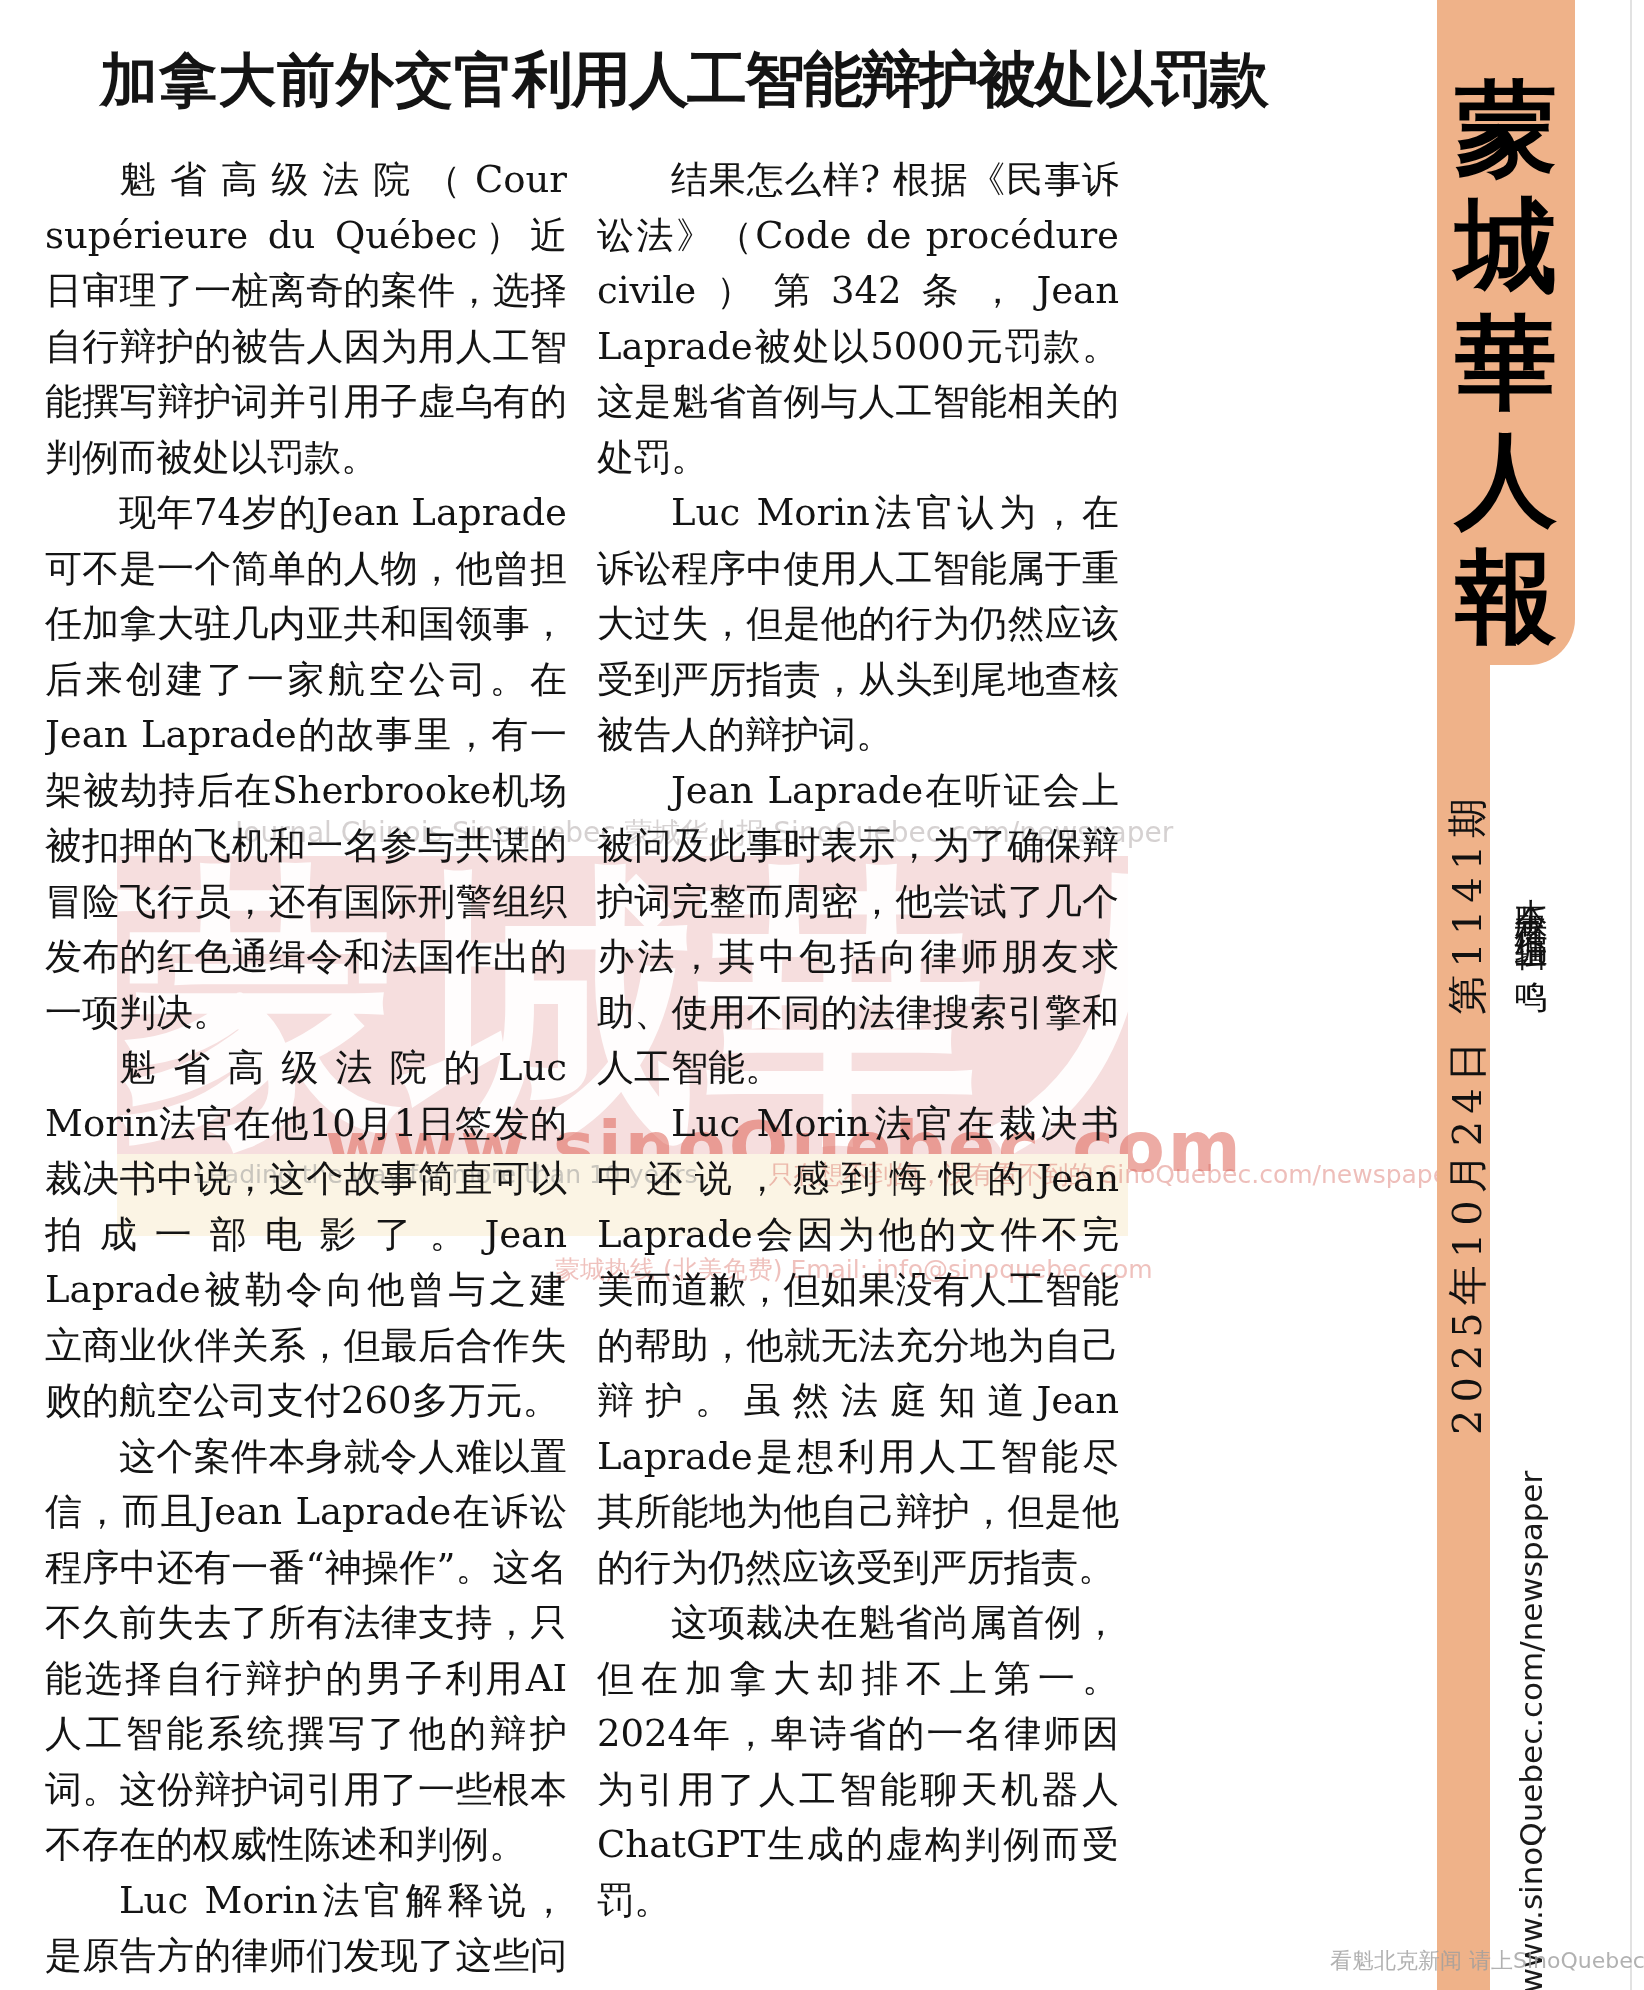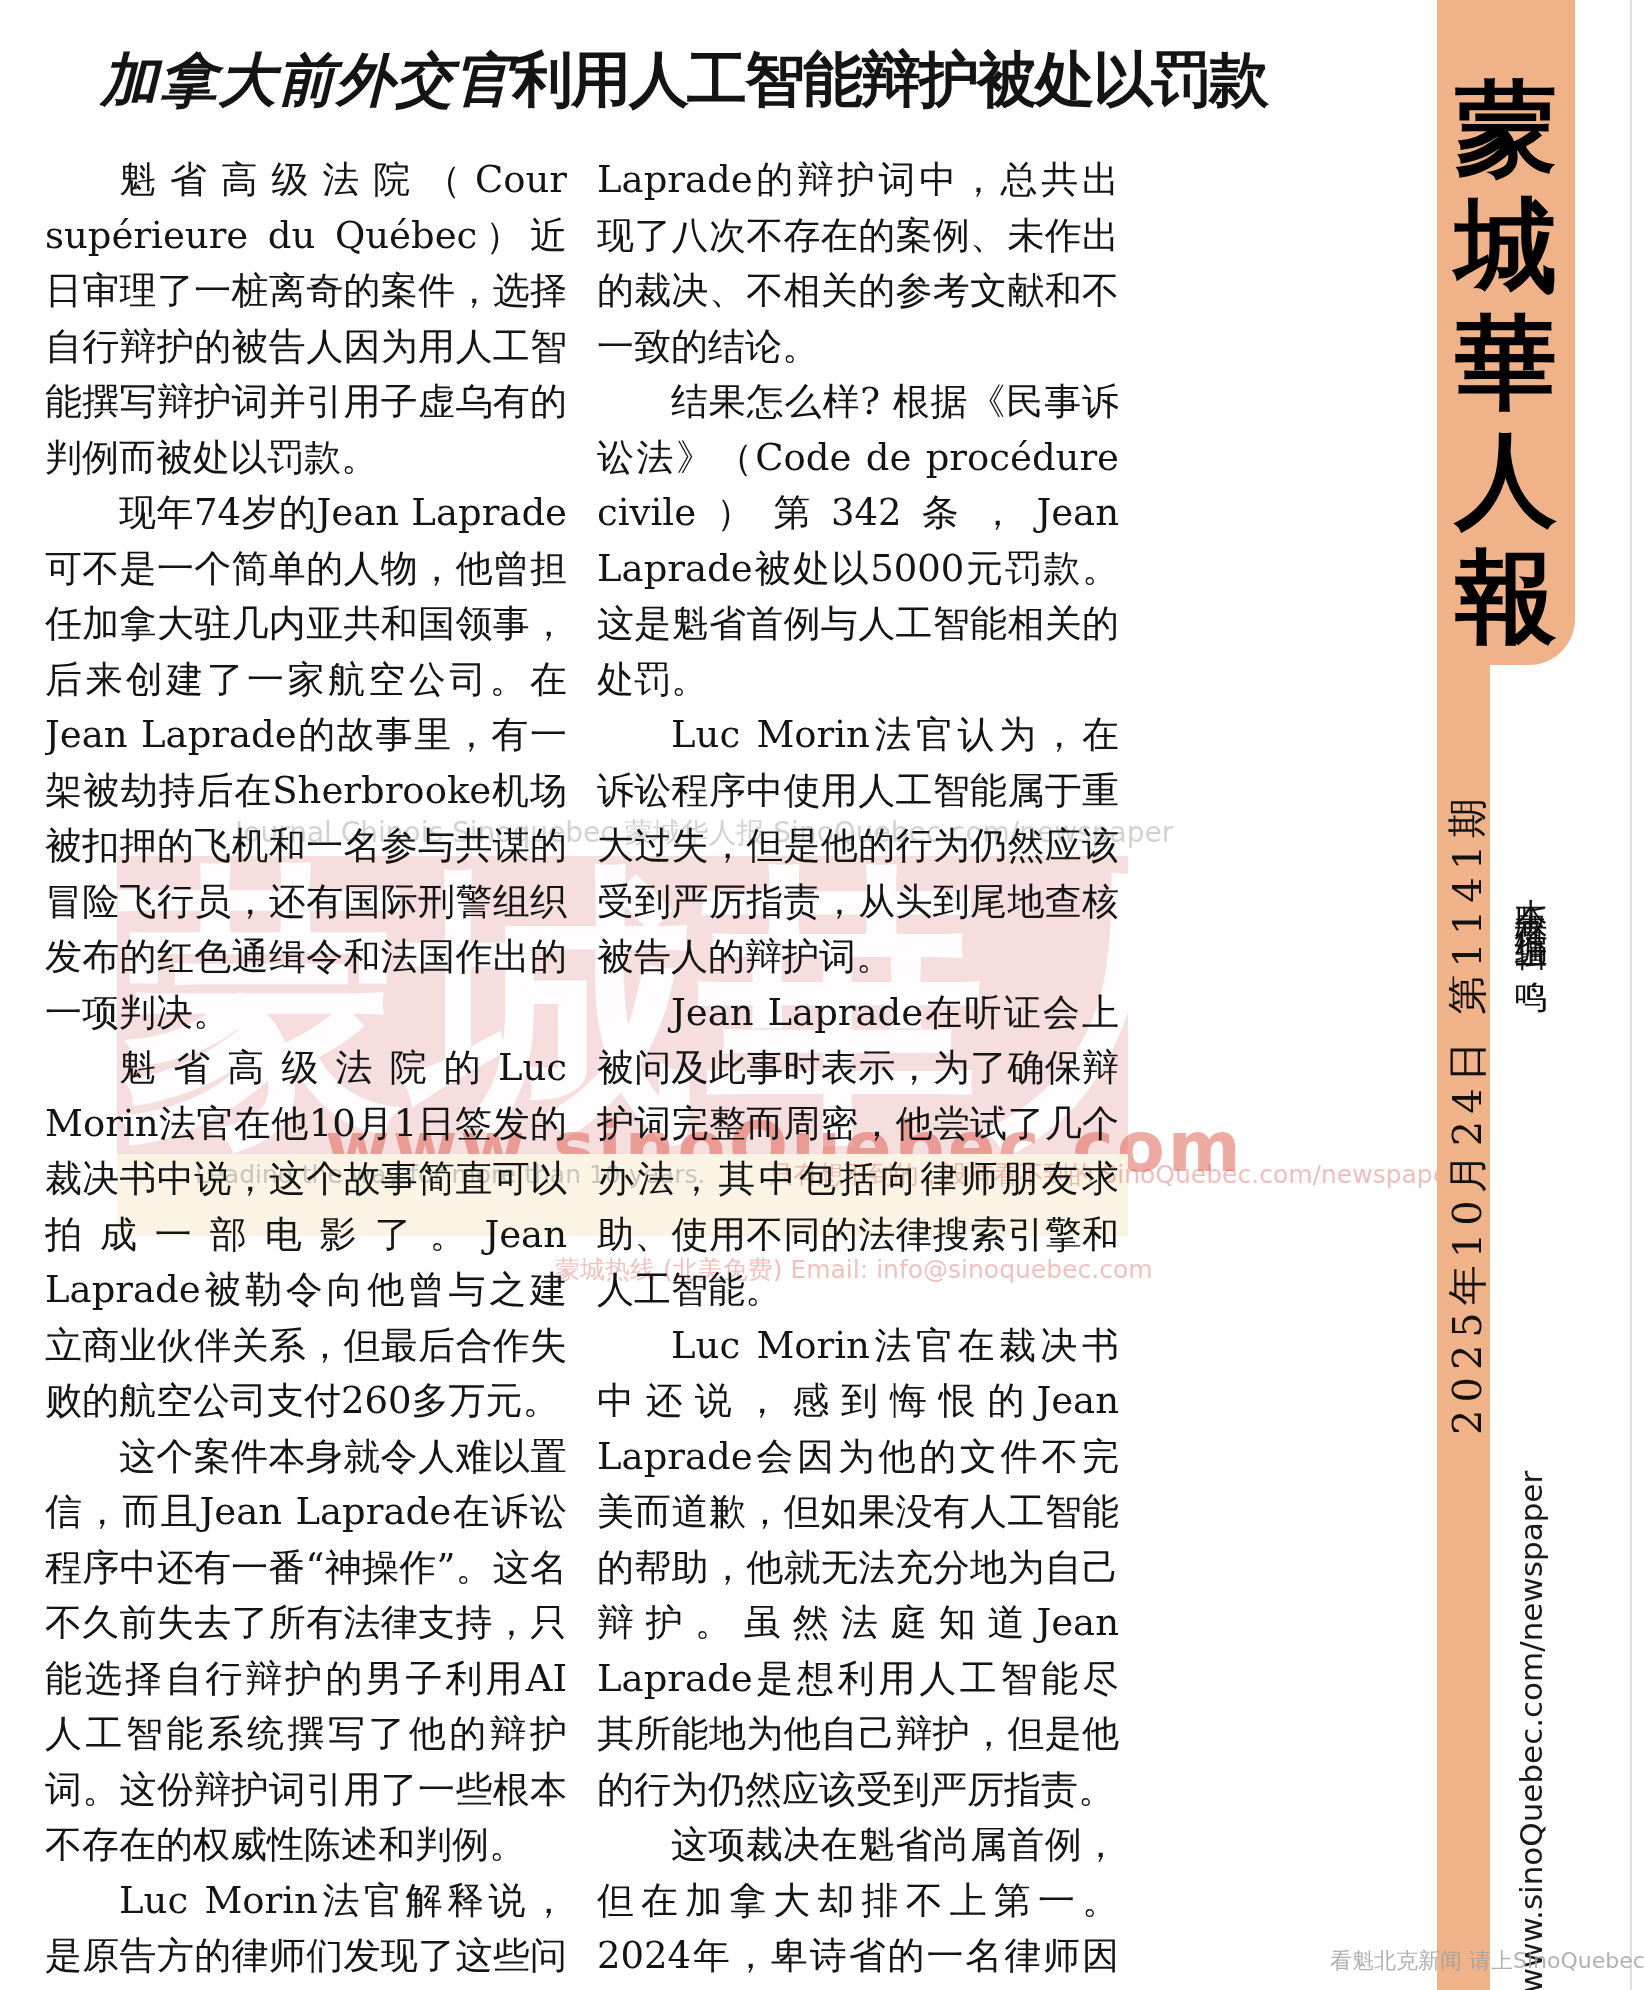--- a/index.html
+++ b/index.html
@@ -48,21 +48,20 @@
     color:rgba(215,100,90,0.40);
   }
   
   .content{position:absolute;inset:0;z-index:2;}
   .headline{
     position:absolute;left:100px;top:40px;width:1060px;white-space:nowrap;
   }
   .headline .t-reg{
     font-size:58px;font-weight:600;letter-spacing:1px;
     font-family:"DejaVu Serif","Liberation Serif",serif;
-    font-style:italic;
   }
   .headline .t-bold{
     font-size:60px;font-weight:900;letter-spacing:-2px;
     font-family:"DejaVu Sans","Liberation Sans",sans-serif;
     text-align:center;
   }
   .col{
     position:absolute;top:152px;width:522px;height:1836px;
     font-size:37px;line-height:55.5px;text-align:justify;overflow:hidden;
   }
@@ -151,21 +150,20 @@
 
   <div class="col col-left">
     <p>魁省高级法院（Cour supérieure du Québec）近日审理了一桩离奇的案件，选择自行辩护的被告人因为用人工智能撰写辩护词并引用子虚乌有的判例而被处以罚款。</p>
     <p>现年74岁的Jean Laprade可不是一个简单的人物，他曾担任加拿大驻几内亚共和国领事，后来创建了一家航空公司。在Jean Laprade的故事里，有一架被劫持后在Sherbrooke机场被扣押的飞机和一名参与共谋的冒险飞行员，还有国际刑警组织发布的红色通缉令和法国作出的一项判决。</p>
     <p>魁省高级法院的Luc Morin法官在他10月1日签发的裁决书中说，这个故事简直可以拍成一部电影了。Jean Laprade被勒令向他曾与之建立商业伙伴关系，但最后合作失败的航空公司支付260多万元。</p>
     <p>这个案件本身就令人难以置信，而且Jean Laprade在诉讼程序中还有一番“神操作”。这名不久前失去了所有法律支持，只能选择自行辩护的男子利用AI人工智能系统撰写了他的辩护词。这份辩护词引用了一些根本不存在的权威性陈述和判例。</p>
     <p>Luc Morin法官解释说，是原告方的律师们发现了这些问题。在Jean</p>
   </div>
 
   <div class="col col-right">
-    <p class="noindent">Laprade的辩护词中，总共出现了八次不存在的案例、未作出的裁决、不相关的参考文献和不一致的结论。</p>
     <p>结果怎么样? 根据《民事诉讼法》（Code de procédure civile）第342条，Jean Laprade被处以5000元罚款。这是魁省首例与人工智能相关的处罚。</p>
     <p>Luc Morin法官认为，在诉讼程序中使用人工智能属于重大过失，但是他的行为仍然应该受到严厉指责，从头到尾地查核被告人的辩护词。</p>
     <p>Jean Laprade在听证会上被问及此事时表示，为了确保辩护词完整而周密，他尝试了几个办法，其中包括向律师朋友求助、使用不同的法律搜索引擎和人工智能。</p>
     <p>Luc Morin法官在裁决书中还说，感到悔恨的Jean Laprade会因为他的文件不完美而道歉，但如果没有人工智能的帮助，他就无法充分地为自己辩护。虽然法庭知道Jean Laprade是想利用人工智能尽其所能地为他自己辩护，但是他的行为仍然应该受到严厉指责。</p>
     <p>这项裁决在魁省尚属首例，但在加拿大却排不上第一。2024年，卑诗省的一名律师因为引用了人工智能聊天机器人ChatGPT生成的虚构判例而受罚。</p>
   </div>
 
 </div>
 
 <div class="sidebar">

